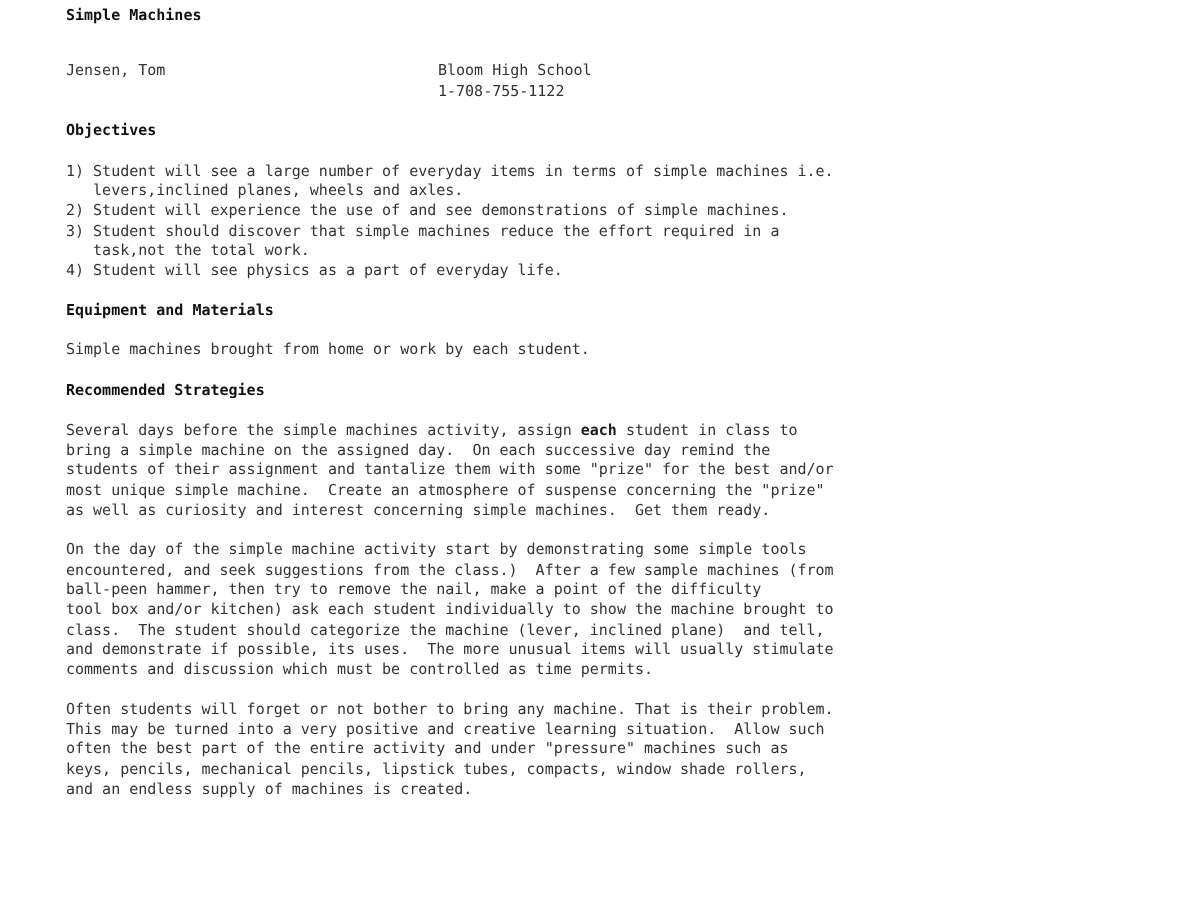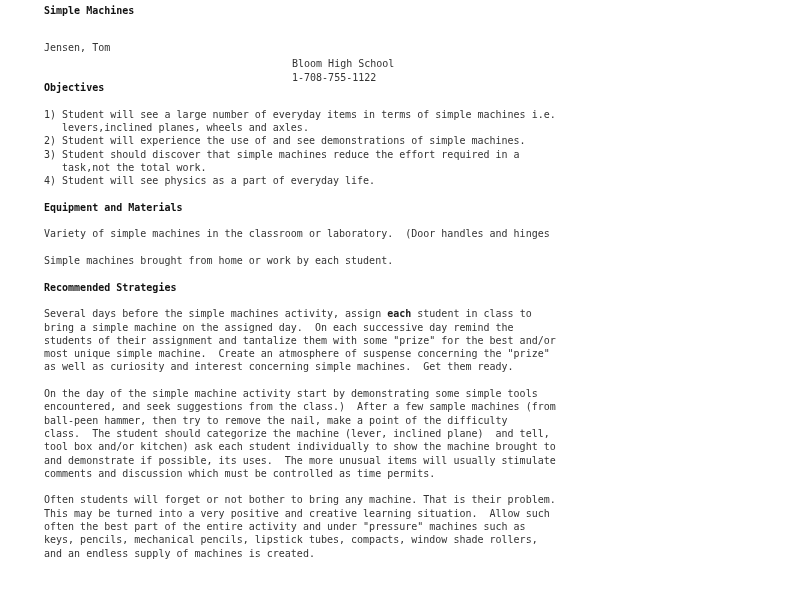--- a/index.html
+++ b/index.html
@@ -33,21 +33,21 @@
     color: #111111;
   }
   .header-row {
     position: relative;
     height: 26.6px;
     margin-top: 24px;
   }
   .contact {
     position: absolute;
     left: 248px;
-    top: 16px;
+    top: 0;
   }
   b { color: #1c1c1c; margin-top: 21px; }
 </style>
 </head>
 <body>
 
 <div class="doc">
 
   <div class="block">
     <div class="line heading">Simple Machines</div>
@@ -70,21 +70,20 @@
     <div class="line">2) Student will experience the use of and see demonstrations of simple machines.</div>
     <div class="line">3) Student should discover that simple machines reduce the effort required in a</div>
     <div class="line">   task,not the total work.</div>
     <div class="line">4) Student will see physics as a part of everyday life.</div>
   </div>
 
   <div class="block">
     <div class="line heading">Equipment and Materials</div>
   </div>
   <div class="block">
-    <div class="line">Variety of simple machines in the classroom or laboratory.  (Door handles and hinges</div>
   </div>
   <div class="block">
     <div class="line">Simple machines brought from home or work by each student.</div>
   </div>
 
   <div class="block">
     <div class="line heading">Recommended Strategies</div>
   </div>
 
   <div class="block">
@@ -92,22 +91,22 @@
     <div class="line">bring a simple machine on the assigned day.  On each successive day remind the</div>
     <div class="line">students of their assignment and tantalize them with some "prize" for the best and/or</div>
     <div class="line">most unique simple machine.  Create an atmosphere of suspense concerning the "prize"</div>
     <div class="line">as well as curiosity and interest concerning simple machines.  Get them ready.</div>
   </div>
 
   <div class="block">
     <div class="line">On the day of the simple machine activity start by demonstrating some simple tools</div>
     <div class="line">encountered, and seek suggestions from the class.)  After a few sample machines (from</div>
     <div class="line">ball-peen hammer, then try to remove the nail, make a point of the difficulty</div>
+    <div class="line">tool box and/or kitchen) ask each student individually to show the machine brought to</div>
     <div class="line">class.  The student should categorize the machine (lever, inclined plane)  and tell,</div>
-    <div class="line">tool box and/or kitchen) ask each student individually to show the machine brought to</div>
     <div class="line">and demonstrate if possible, its uses.  The more unusual items will usually stimulate</div>
     <div class="line">comments and discussion which must be controlled as time permits.</div>
   </div>
 
   <div class="block">
     <div class="line">Often students will forget or not bother to bring any machine. That is their problem.</div>
     <div class="line">This may be turned into a very positive and creative learning situation.  Allow such</div>
     <div class="line">often the best part of the entire activity and under "pressure" machines such as</div>
     <div class="line">keys, pencils, mechanical pencils, lipstick tubes, compacts, window shade rollers,</div>
     <div class="line">and an endless supply of machines is created.</div>

